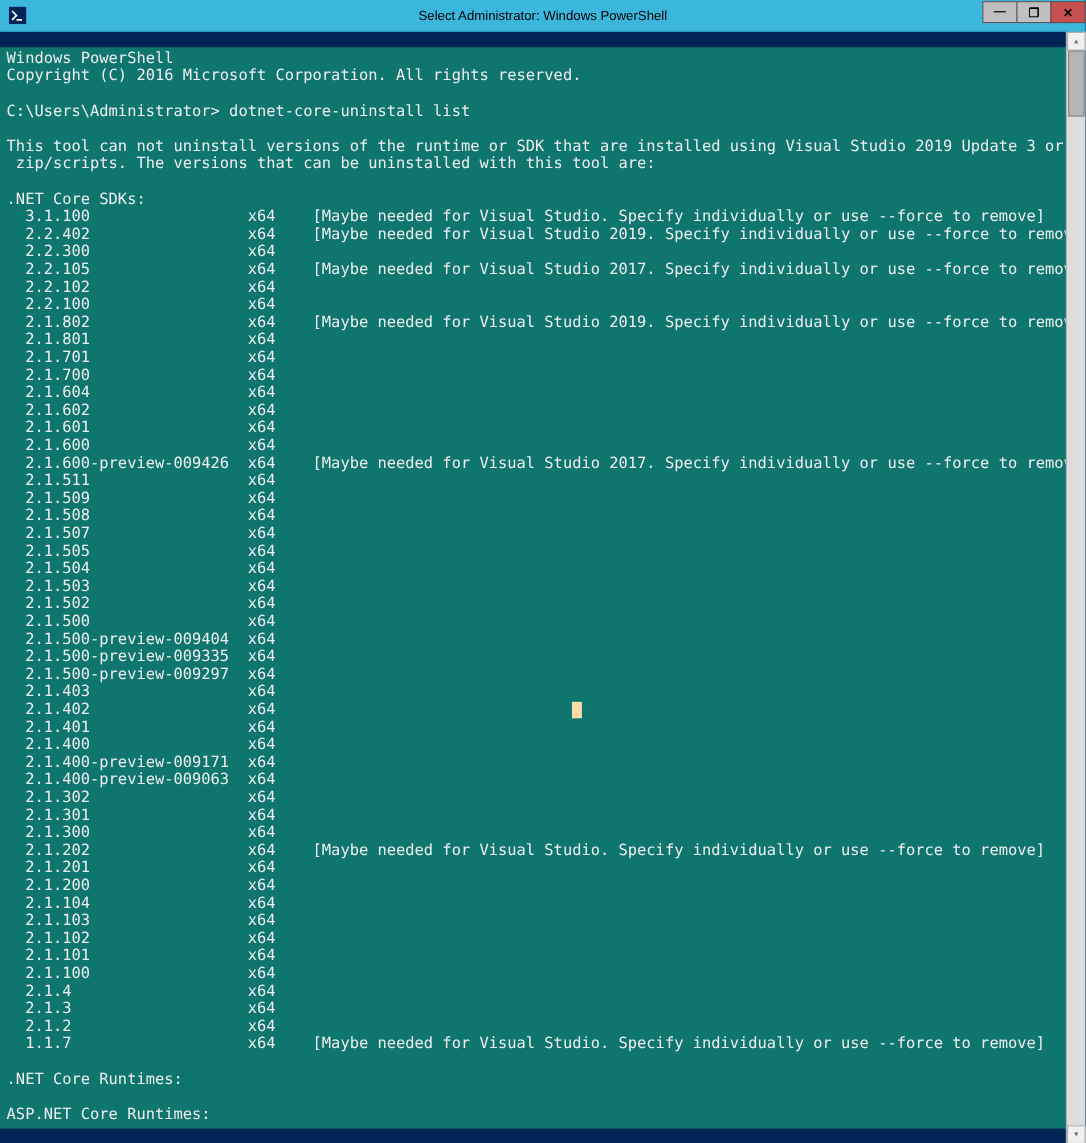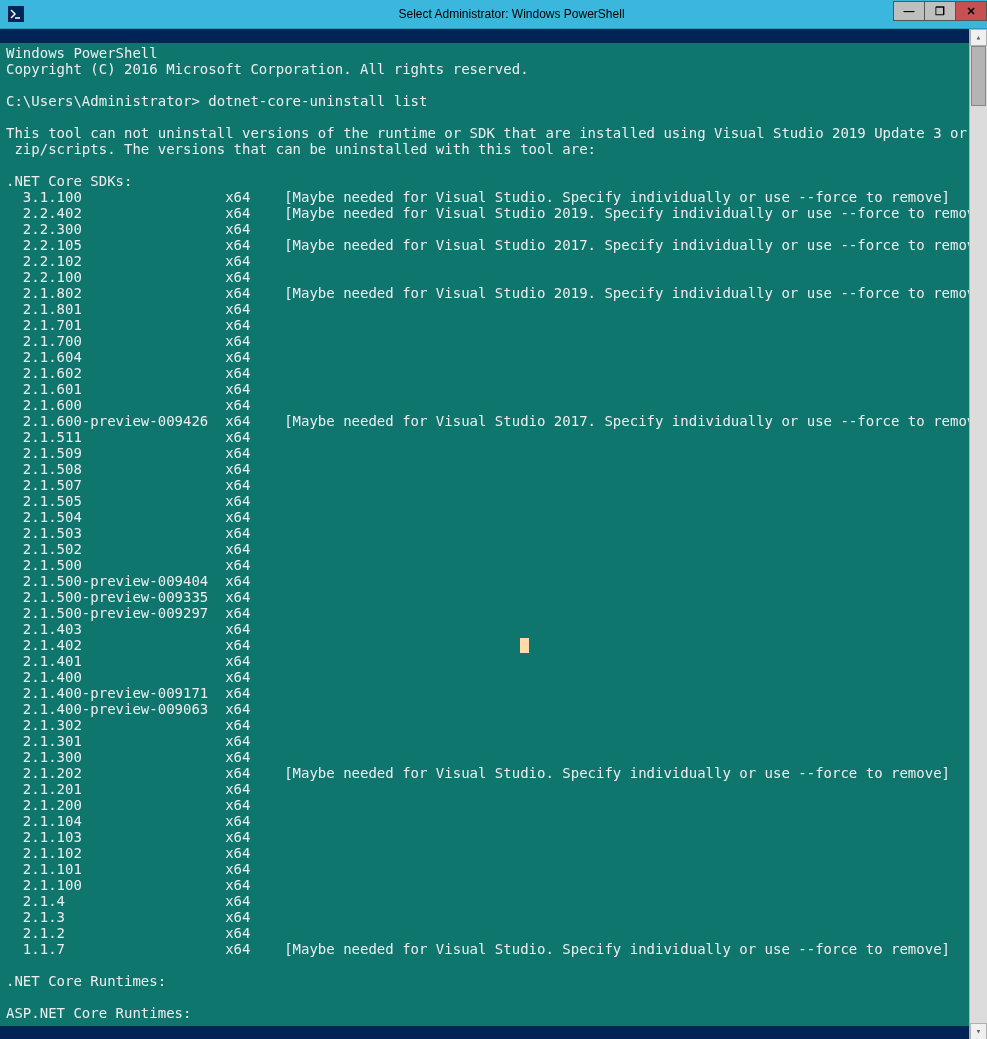--- a/index.html
+++ b/index.html
@@ -28,21 +28,20 @@
     align-items: center;
     justify-content: center;
   }
   .titlebar-title {
     position: absolute;
     left: 50%;
     transform: translateX(-50%);
     color: #000;
     font-family: "Segoe UI", Tahoma, sans-serif;
     font-size: 12px;
-    margin-left: 18px;
   }
   .win-controls {
     margin-left: auto;
     display: flex;
     height: 100%;
   }
   .win-btn {
     width: 32px;
     height: 20px;
     border: 1px solid #555;

